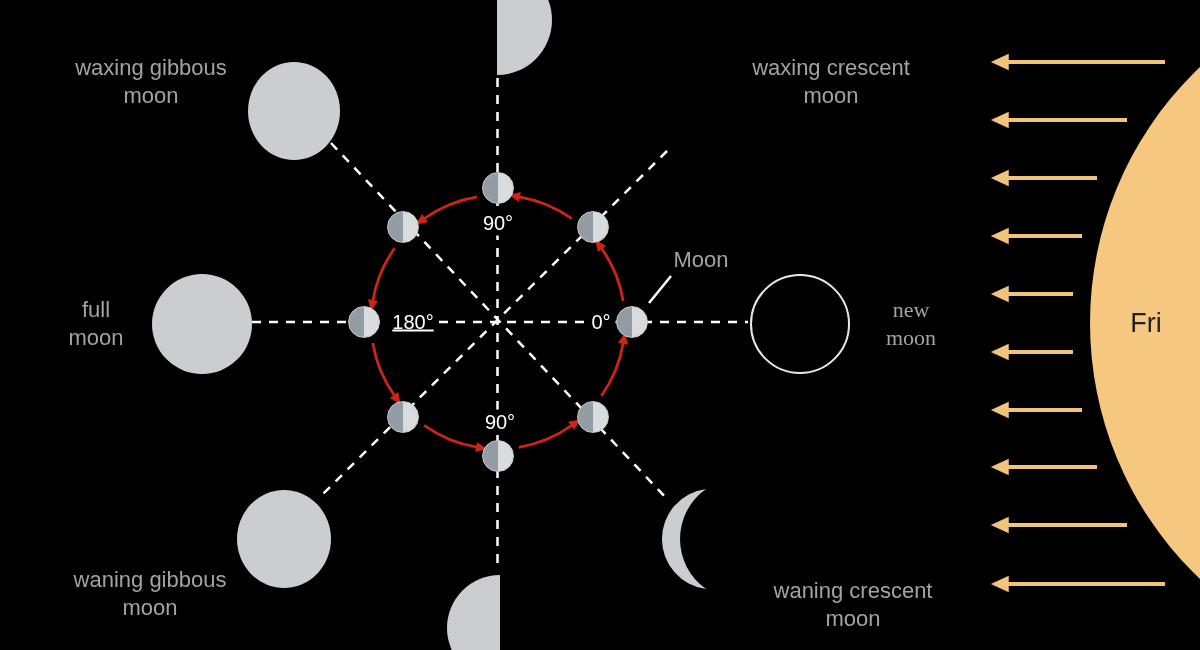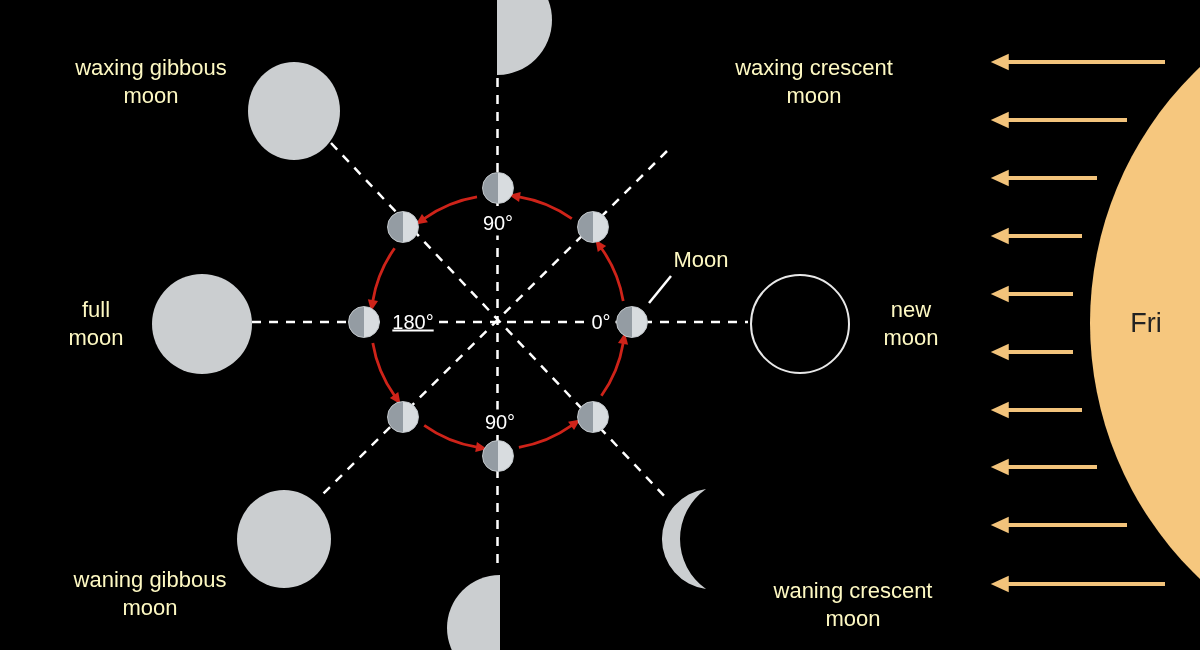--- a/index.html
+++ b/index.html
@@ -41,21 +41,21 @@
   .phase-gray{background:#CBCED0;z-index:3;}
   .full-circle{border-radius:50%;}
   .half-right{border-radius:0 55px 55px 0;}
   .half-left{border-radius:53px 0 0 53px;}
   .new-moon{
     left:750px;top:274px;width:100px;height:100px;border-radius:50%;
     border:2.5px solid #E8E8E8;box-sizing:border-box;background:#000;z-index:3;
   }
   
   .label{
-    color:#fef9c3;font-size:22px;line-height:28px;text-align:center;
+    color:#a3a3a3;font-size:22px;line-height:28px;text-align:center;
     white-space:pre-line;transform:translate(-50%,-50%);z-index:4;
   }
   .angle{
     color:#FFFFFF;font-size:20px;background:#000;padding:1px 5px;
     transform:translate(-50%,-50%);z-index:4;
   }
 </style>
 </head>
 <body>
 
@@ -122,25 +122,25 @@
 
   <div class="abs phase-gray full-circle" style="left:248px;top:62px;width:92px;height:98px;"></div>
   <div class="abs phase-gray full-circle" style="left:152px;top:274px;width:100px;height:100px;"></div>
   <div class="abs phase-gray full-circle" style="left:237px;top:490px;width:94px;height:98px;"></div>
   <div class="abs phase-gray half-right" style="left:497px;top:-35px;width:55px;height:110px;"></div>
   <div class="abs phase-gray half-left" style="left:447px;top:575px;width:53px;height:106px;"></div>
   <div class="abs new-moon"></div>
 
   <div class="abs label" style="left:151px;top:82px;">waxing gibbous
 moon</div>
-  <div class="abs label" style="left:814px;top:82px;">waxing crescent
+  <div class="abs label" style="left:831px;top:82px;">waxing crescent
 moon</div>
   <div class="abs label" style="left:96px;top:324px;">full
 moon</div>
-  <div class="abs label" style="left:911px;top:324px;">new
+  <div class="abs label" style="left:911px;top:324px;font-family:Liberation Serif, serif;">new
 moon</div>
   <div class="abs label" style="left:150px;top:594px;">waning gibbous
 moon</div>
   <div class="abs label" style="left:853px;top:605px;">waning crescent
 moon</div>
   <div class="abs label" style="left:701px;top:260px;">Moon</div>
 
   <div class="abs angle" style="left:498px;top:223px;">90°</div>
   <div class="abs angle" style="left:413px;top:322px;text-decoration:underline;">180°</div>
   <div class="abs angle" style="left:601px;top:322px;">0°</div>

